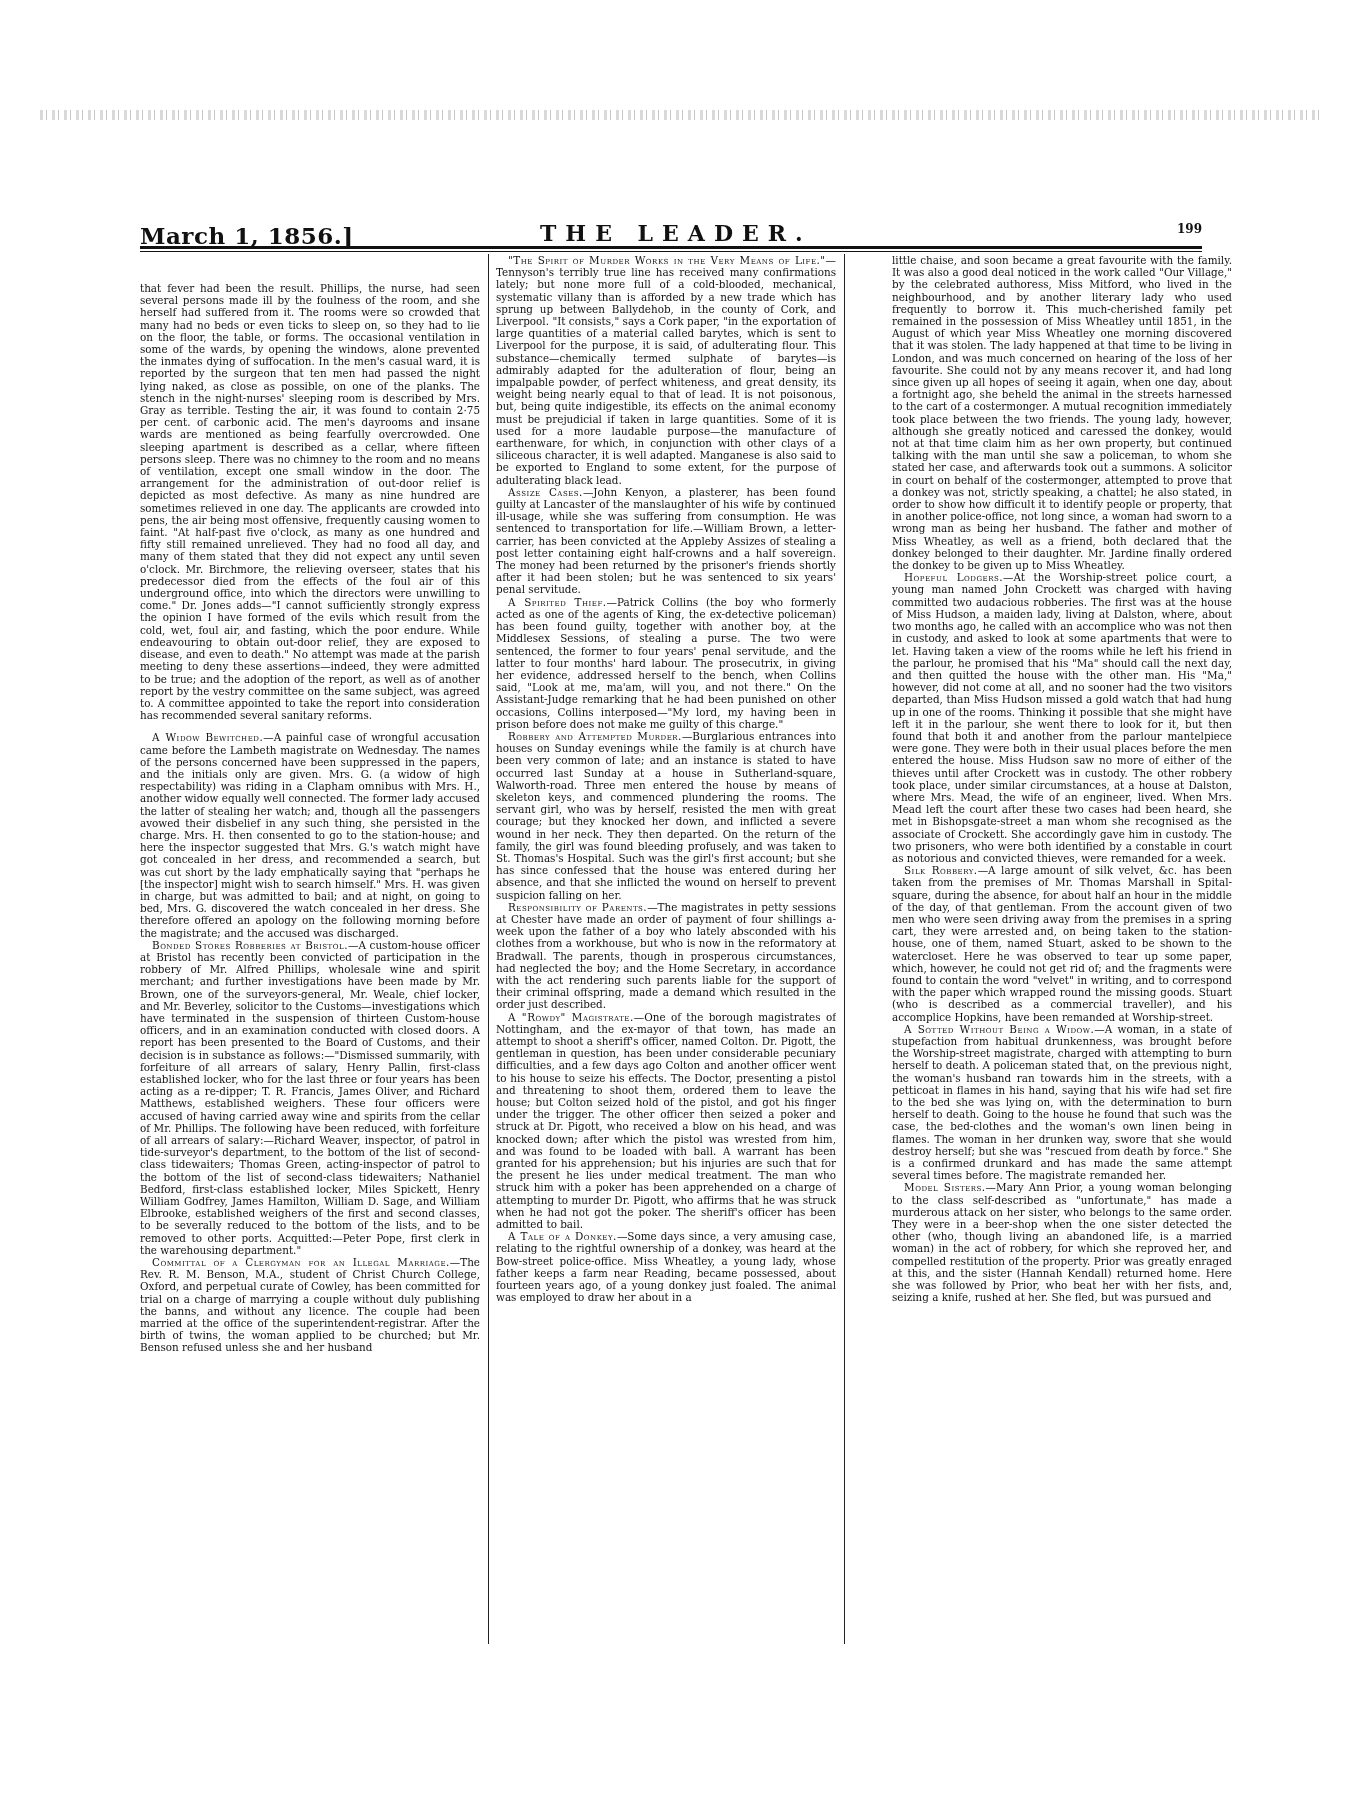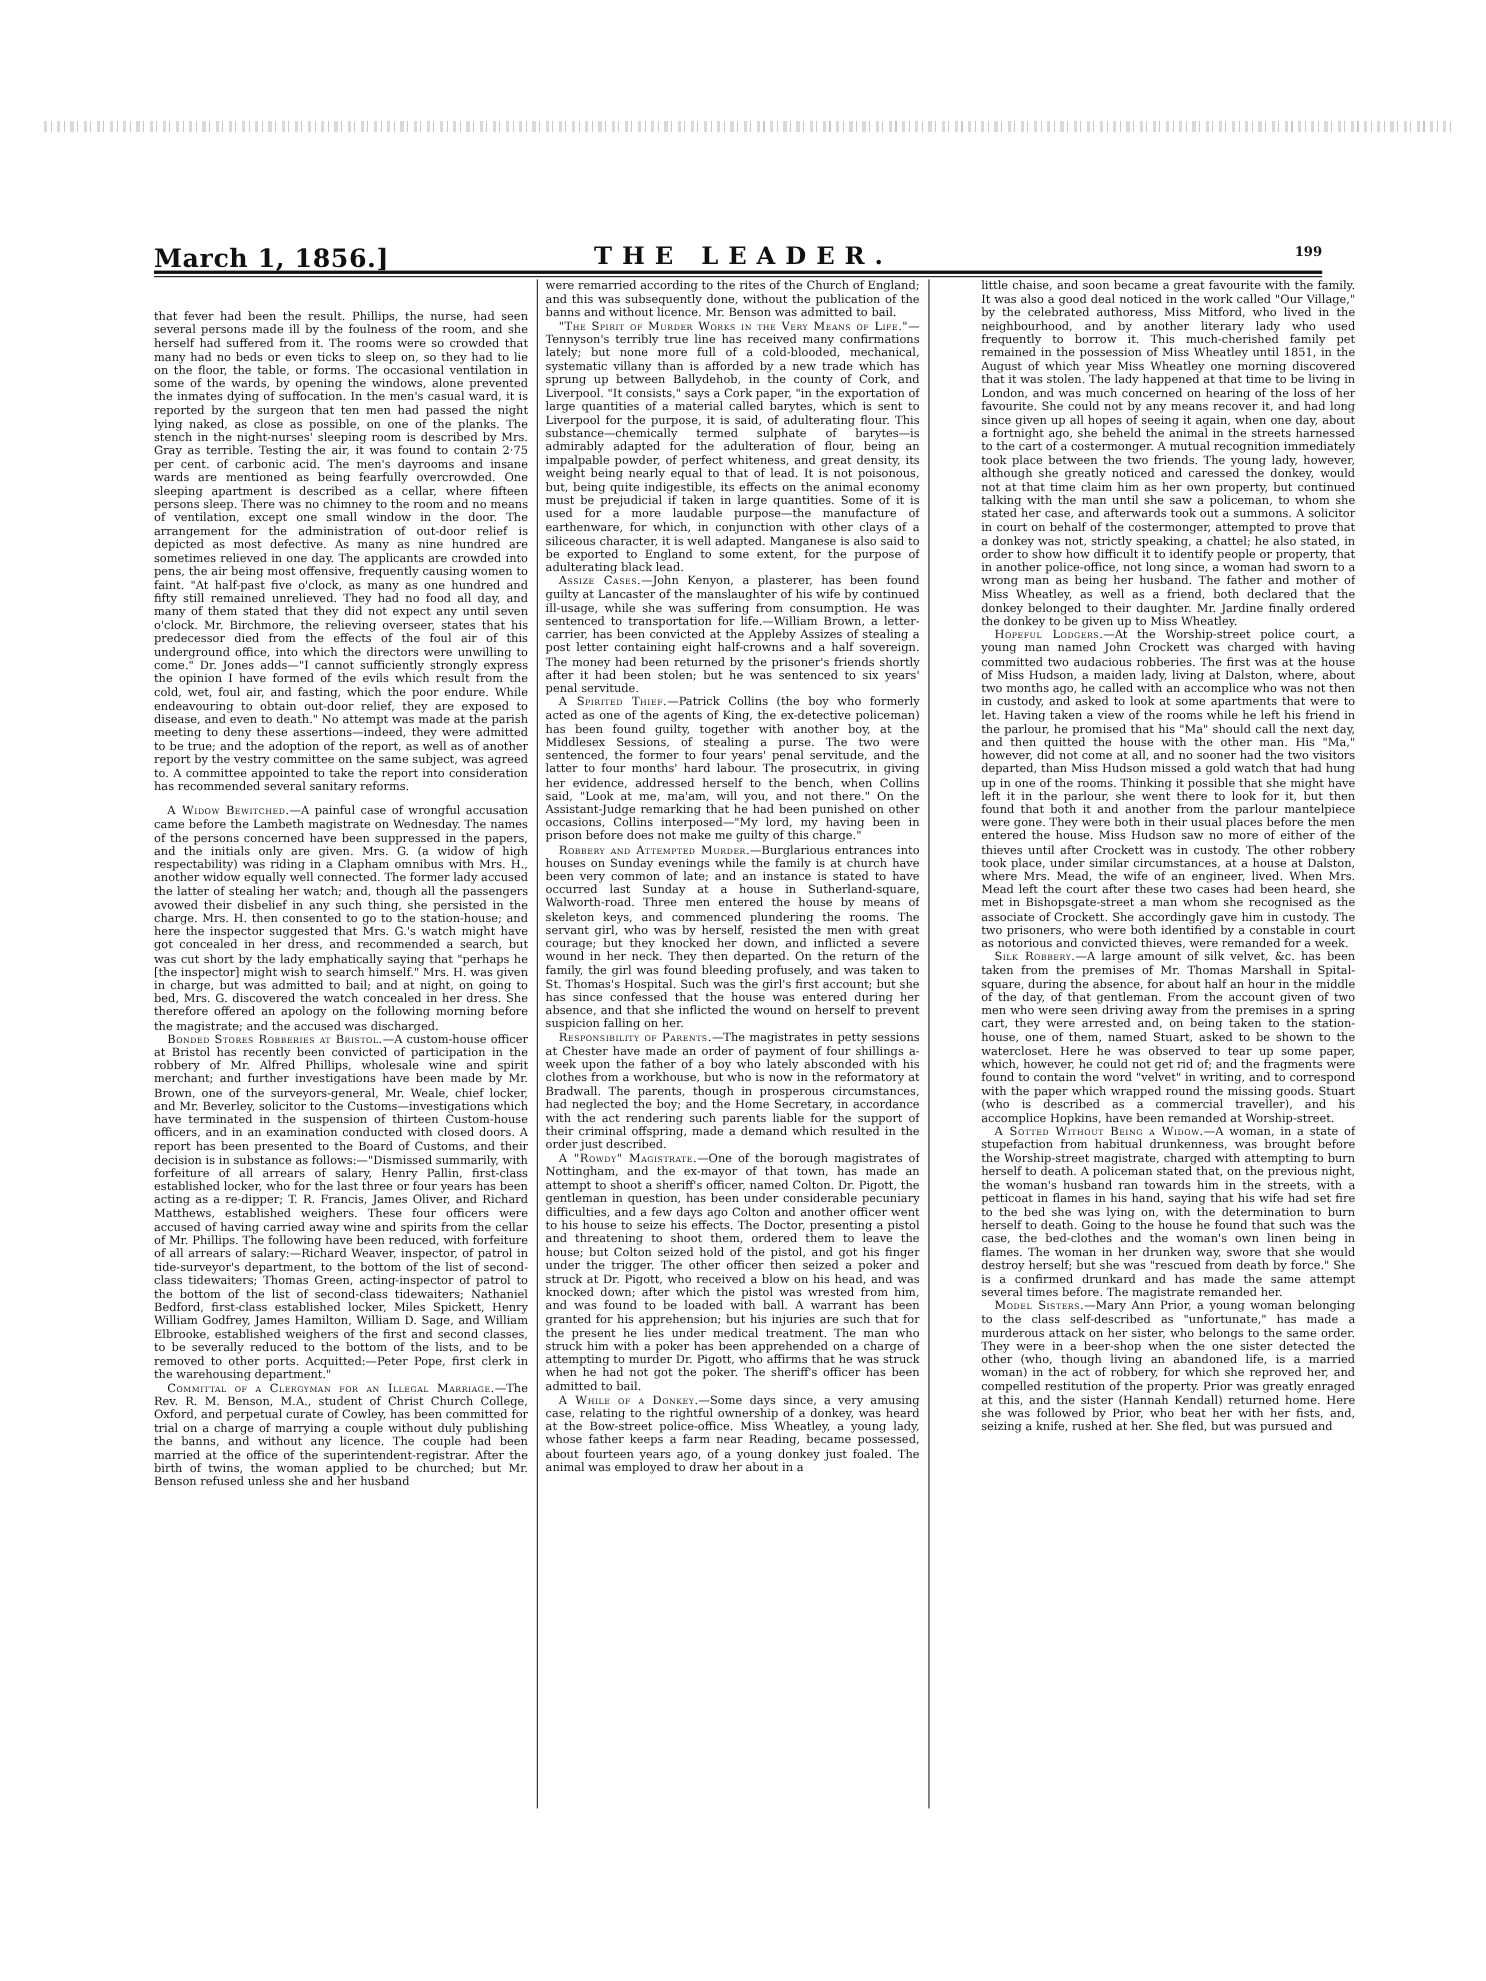--- a/index.html
+++ b/index.html
@@ -39,28 +39,27 @@
 <div class="vline v2"></div>
 
 <div class="cols">
   <div class="col c1">
       <p class="first"><span>that fever had been the result. Phillips, the nurse, had seen several persons made ill by the foulness of the room, and she herself had suffered from it. The rooms were so crowded that many had no beds or even ticks to sleep on, so they had to lie on the floor, the table, or forms. The occasional ventilation in some of the wards, by opening the windows, alone prevented the inmates dying of suffocation. In the men's casual ward, it is reported by the surgeon that ten men had passed the night lying naked, as close as possible, on one of the planks. The stench in the night-nurses' sleeping room is described by Mrs. Gray as terrible. Testing the air, it was found to contain 2·75 per cent. of carbonic acid. The men's dayrooms and insane wards are mentioned as being fearfully overcrowded. One sleeping apartment is described as a cellar, where fifteen persons sleep. There was no chimney to the room and no means of ventilation, except one small window in the door. The arrangement for the administration of out-door relief is depicted as most defective. As many as nine hundred are sometimes relieved in one day. The applicants are crowded into pens, the air being most offensive, frequently causing women to faint. "At half-past five o'clock, as many as one hundred and fifty still remained unrelieved. They had no food all day, and many of them stated that they did not expect any until seven o'clock. Mr. Birchmore, the relieving overseer, states that his predecessor died from the effects of the foul air of this underground office, into which the directors were unwilling to come." Dr. Jones adds—"I cannot sufficiently strongly express the opinion I have formed of the evils which result from the cold, wet, foul air, and fasting, which the poor endure. While endeavouring to obtain out-door relief, they are exposed to disease, and even to death." No attempt was made at the parish meeting to deny these assertions—indeed, they were admitted to be true; and the adoption of the report, as well as of another report by the vestry committee on the same subject, was agreed to. A committee appointed to take the report into consideration has recommended several sanitary reforms.</span></p>
       <p class="gap"><span class="hd">A Widow Bewitched.</span><span>—A painful case of wrongful accusation came before the Lambeth magistrate on Wednesday. The names of the persons concerned have been suppressed in the papers, and the initials only are given. Mrs. G. (a widow of high respectability) was riding in a Clapham omnibus with Mrs. H., another widow equally well connected. The former lady accused the latter of stealing her watch; and, though all the passengers avowed their disbelief in any such thing, she persisted in the charge. Mrs. H. then consented to go to the station-house; and here the inspector suggested that Mrs. G.'s watch might have got concealed in her dress, and recommended a search, but was cut short by the lady emphatically saying that "perhaps he [the inspector] might wish to search himself." Mrs. H. was given in charge, but was admitted to bail; and at night, on going to bed, Mrs. G. discovered the watch concealed in her dress. She therefore offered an apology on the following morning before the magistrate; and the accused was discharged.</span></p>
       <p><span class="hd">Bonded Stores Robberies at Bristol.</span><span>—A custom-house officer at Bristol has recently been convicted of participation in the robbery of Mr. Alfred Phillips, wholesale wine and spirit merchant; and further investigations have been made by Mr. Brown, one of the surveyors-general, Mr. Weale, chief locker, and Mr. Beverley, solicitor to the Customs—investigations which have terminated in the suspension of thirteen Custom-house officers, and in an examination conducted with closed doors. A report has been presented to the Board of Customs, and their decision is in substance as follows:—"Dismissed summarily, with forfeiture of all arrears of salary, Henry Pallin, first-class established locker, who for the last three or four years has been acting as a re-dipper; T. R. Francis, James Oliver, and Richard Matthews, established weighers. These four officers were accused of having carried away wine and spirits from the cellar of Mr. Phillips. The following have been reduced, with forfeiture of all arrears of salary:—Richard Weaver, inspector, of patrol in tide-surveyor's department, to the bottom of the list of second-class tidewaiters; Thomas Green, acting-inspector of patrol to the bottom of the list of second-class tidewaiters; Nathaniel Bedford, first-class established locker, Miles Spickett, Henry William Godfrey, James Hamilton, William D. Sage, and William Elbrooke, established weighers of the first and second classes, to be severally reduced to the bottom of the lists, and to be removed to other ports. Acquitted:—Peter Pope, first clerk in the warehousing department."</span></p>
       <p><span class="hd">Committal of a Clergyman for an Illegal Marriage.</span><span>—The Rev. R. M. Benson, M.A., student of Christ Church College, Oxford, and perpetual curate of Cowley, has been committed for trial on a charge of marrying a couple without duly publishing the banns, and without any licence. The couple had been married at the office of the superintendent-registrar. After the birth of twins, the woman applied to be churched; but Mr. Benson refused unless she and her husband</span></p>
     </div>
   <div class="col c2">
-      <p class="first"><span>were remarried according to the rites of the Church of England; and this was subsequently done, without the publication of the banns and without licence. Mr. Benson was admitted to bail.</span></p>
       <p><span class="hd">"The Spirit of Murder Works in the Very Means of Life."</span><span>—Tennyson's terribly true line has received many confirmations lately; but none more full of a cold-blooded, mechanical, systematic villany than is afforded by a new trade which has sprung up between Ballydehob, in the county of Cork, and Liverpool. "It consists," says a Cork paper, "in the exportation of large quantities of a material called barytes, which is sent to Liverpool for the purpose, it is said, of adulterating flour. This substance—chemically termed sulphate of barytes—is admirably adapted for the adulteration of flour, being an impalpable powder, of perfect whiteness, and great density, its weight being nearly equal to that of lead. It is not poisonous, but, being quite indigestible, its effects on the animal economy must be prejudicial if taken in large quantities. Some of it is used for a more laudable purpose—the manufacture of earthenware, for which, in conjunction with other clays of a siliceous character, it is well adapted. Manganese is also said to be exported to England to some extent, for the purpose of adulterating black lead.</span></p>
       <p><span class="hd">Assize Cases.</span><span>—John Kenyon, a plasterer, has been found guilty at Lancaster of the manslaughter of his wife by continued ill-usage, while she was suffering from consumption. He was sentenced to transportation for life.—William Brown, a letter-carrier, has been convicted at the Appleby Assizes of stealing a post letter containing eight half-crowns and a half sovereign. The money had been returned by the prisoner's friends shortly after it had been stolen; but he was sentenced to six years' penal servitude.</span></p>
       <p><span class="hd">A Spirited Thief.</span><span>—Patrick Collins (the boy who formerly acted as one of the agents of King, the ex-detective policeman) has been found guilty, together with another boy, at the Middlesex Sessions, of stealing a purse. The two were sentenced, the former to four years' penal servitude, and the latter to four months' hard labour. The prosecutrix, in giving her evidence, addressed herself to the bench, when Collins said, "Look at me, ma'am, will you, and not there." On the Assistant-Judge remarking that he had been punished on other occasions, Collins interposed—"My lord, my having been in prison before does not make me guilty of this charge."</span></p>
       <p><span class="hd">Robbery and Attempted Murder.</span><span>—Burglarious entrances into houses on Sunday evenings while the family is at church have been very common of late; and an instance is stated to have occurred last Sunday at a house in Sutherland-square, Walworth-road. Three men entered the house by means of skeleton keys, and commenced plundering the rooms. The servant girl, who was by herself, resisted the men with great courage; but they knocked her down, and inflicted a severe wound in her neck. They then departed. On the return of the family, the girl was found bleeding profusely, and was taken to St. Thomas's Hospital. Such was the girl's first account; but she has since confessed that the house was entered during her absence, and that she inflicted the wound on herself to prevent suspicion falling on her.</span></p>
       <p><span class="hd">Responsibility of Parents.</span><span>—The magistrates in petty sessions at Chester have made an order of payment of four shillings a-week upon the father of a boy who lately absconded with his clothes from a workhouse, but who is now in the reformatory at Bradwall. The parents, though in prosperous circumstances, had neglected the boy; and the Home Secretary, in accordance with the act rendering such parents liable for the support of their criminal offspring, made a demand which resulted in the order just described.</span></p>
       <p><span class="hd">A "Rowdy" Magistrate.</span><span>—One of the borough magistrates of Nottingham, and the ex-mayor of that town, has made an attempt to shoot a sheriff's officer, named Colton. Dr. Pigott, the gentleman in question, has been under considerable pecuniary difficulties, and a few days ago Colton and another officer went to his house to seize his effects. The Doctor, presenting a pistol and threatening to shoot them, ordered them to leave the house; but Colton seized hold of the pistol, and got his finger under the trigger. The other officer then seized a poker and struck at Dr. Pigott, who received a blow on his head, and was knocked down; after which the pistol was wrested from him, and was found to be loaded with ball. A warrant has been granted for his apprehension; but his injuries are such that for the present he lies under medical treatment. The man who struck him with a poker has been apprehended on a charge of attempting to murder Dr. Pigott, who affirms that he was struck when he had not got the poker. The sheriff's officer has been admitted to bail.</span></p>
-      <p><span class="hd">A While of a Donkey.</span><span>—Some days since, a very amusing case, relating to the rightful ownership of a donkey, was heard at the Bow-street police-office. Miss Wheatley, a young lady, whose father keeps a farm near Reading, became possessed, about fourteen years ago, of a young donkey just foaled. The animal was employed to draw her about in a</span></p>
+      <p><span class="hd">A Tale of a Donkey.</span><span>—Some days since, a very amusing case, relating to the rightful ownership of a donkey, was heard at the Bow-street police-office. Miss Wheatley, a young lady, whose father keeps a farm near Reading, became possessed, about fourteen years ago, of a young donkey just foaled. The animal was employed to draw her about in a</span></p>
     </div>
   <div class="col c3">
       <p class="first"><span>little chaise, and soon became a great favourite with the family. It was also a good deal noticed in the work called "Our Village," by the celebrated authoress, Miss Mitford, who lived in the neighbourhood, and by another literary lady who used frequently to borrow it. This much-cherished family pet remained in the possession of Miss Wheatley until 1851, in the August of which year Miss Wheatley one morning discovered that it was stolen. The lady happened at that time to be living in London, and was much concerned on hearing of the loss of her favourite. She could not by any means recover it, and had long since given up all hopes of seeing it again, when one day, about a fortnight ago, she beheld the animal in the streets harnessed to the cart of a costermonger. A mutual recognition immediately took place between the two friends. The young lady, however, although she greatly noticed and caressed the donkey, would not at that time claim him as her own property, but continued talking with the man until she saw a policeman, to whom she stated her case, and afterwards took out a summons. A solicitor in court on behalf of the costermonger, attempted to prove that a donkey was not, strictly speaking, a chattel; he also stated, in order to show how difficult it to identify people or property, that in another police-office, not long since, a woman had sworn to a wrong man as being her husband. The father and mother of Miss Wheatley, as well as a friend, both declared that the donkey belonged to their daughter. Mr. Jardine finally ordered the donkey to be given up to Miss Wheatley.</span></p>
       <p><span class="hd">Hopeful Lodgers.</span><span>—At the Worship-street police court, a young man named John Crockett was charged with having committed two audacious robberies. The first was at the house of Miss Hudson, a maiden lady, living at Dalston, where, about two months ago, he called with an accomplice who was not then in custody, and asked to look at some apartments that were to let. Having taken a view of the rooms while he left his friend in the parlour, he promised that his "Ma" should call the next day, and then quitted the house with the other man. His "Ma," however, did not come at all, and no sooner had the two visitors departed, than Miss Hudson missed a gold watch that had hung up in one of the rooms. Thinking it possible that she might have left it in the parlour, she went there to look for it, but then found that both it and another from the parlour mantelpiece were gone. They were both in their usual places before the men entered the house. Miss Hudson saw no more of either of the thieves until after Crockett was in custody. The other robbery took place, under similar circumstances, at a house at Dalston, where Mrs. Mead, the wife of an engineer, lived. When Mrs. Mead left the court after these two cases had been heard, she met in Bishopsgate-street a man whom she recognised as the associate of Crockett. She accordingly gave him in custody. The two prisoners, who were both identified by a constable in court as notorious and convicted thieves, were remanded for a week.</span></p>
       <p><span class="hd">Silk Robbery.</span><span>—A large amount of silk velvet, &amp;c. has been taken from the premises of Mr. Thomas Marshall in Spital-square, during the absence, for about half an hour in the middle of the day, of that gentleman. From the account given of two men who were seen driving away from the premises in a spring cart, they were arrested and, on being taken to the station-house, one of them, named Stuart, asked to be shown to the watercloset. Here he was observed to tear up some paper, which, however, he could not get rid of; and the fragments were found to contain the word "velvet" in writing, and to correspond with the paper which wrapped round the missing goods. Stuart (who is described as a commercial traveller), and his accomplice Hopkins, have been remanded at Worship-street.</span></p>
       <p><span class="hd">A Sotted Without Being a Widow.</span><span>—A woman, in a state of stupefaction from habitual drunkenness, was brought before the Worship-street magistrate, charged with attempting to burn herself to death. A policeman stated that, on the previous night, the woman's husband ran towards him in the streets, with a petticoat in flames in his hand, saying that his wife had set fire to the bed she was lying on, with the determination to burn herself to death. Going to the house he found that such was the case, the bed-clothes and the woman's own linen being in flames. The woman in her drunken way, swore that she would destroy herself; but she was "rescued from death by force." She is a confirmed drunkard and has made the same attempt several times before. The magistrate remanded her.</span></p>
       <p><span class="hd">Model Sisters.</span><span>—Mary Ann Prior, a young woman belonging to the class self-described as "unfortunate," has made a murderous attack on her sister, who belongs to the same order. They were in a beer-shop when the one sister detected the other (who, though living an abandoned life, is a married woman) in the act of robbery, for which she reproved her, and compelled restitution of the property. Prior was greatly enraged at this, and the sister (Hannah Kendall) returned home. Here she was followed by Prior, who beat her with her fists, and, seizing a knife, rushed at her. She fled, but was pursued and</span></p>
     </div>
 </div>
 

